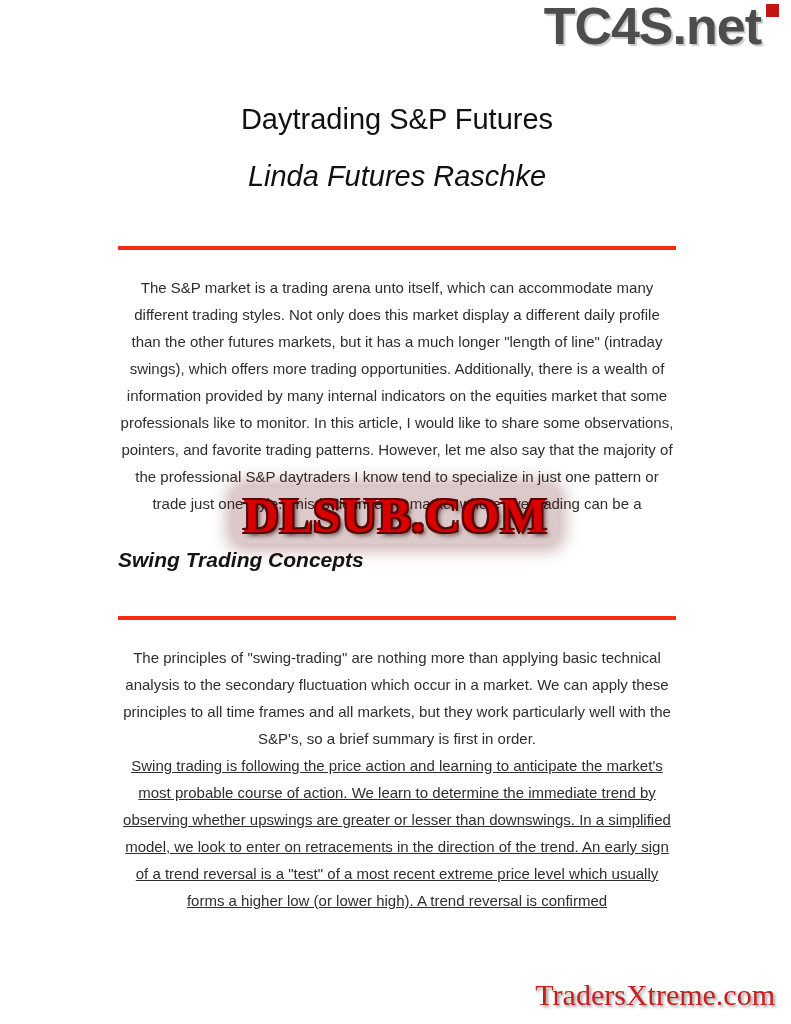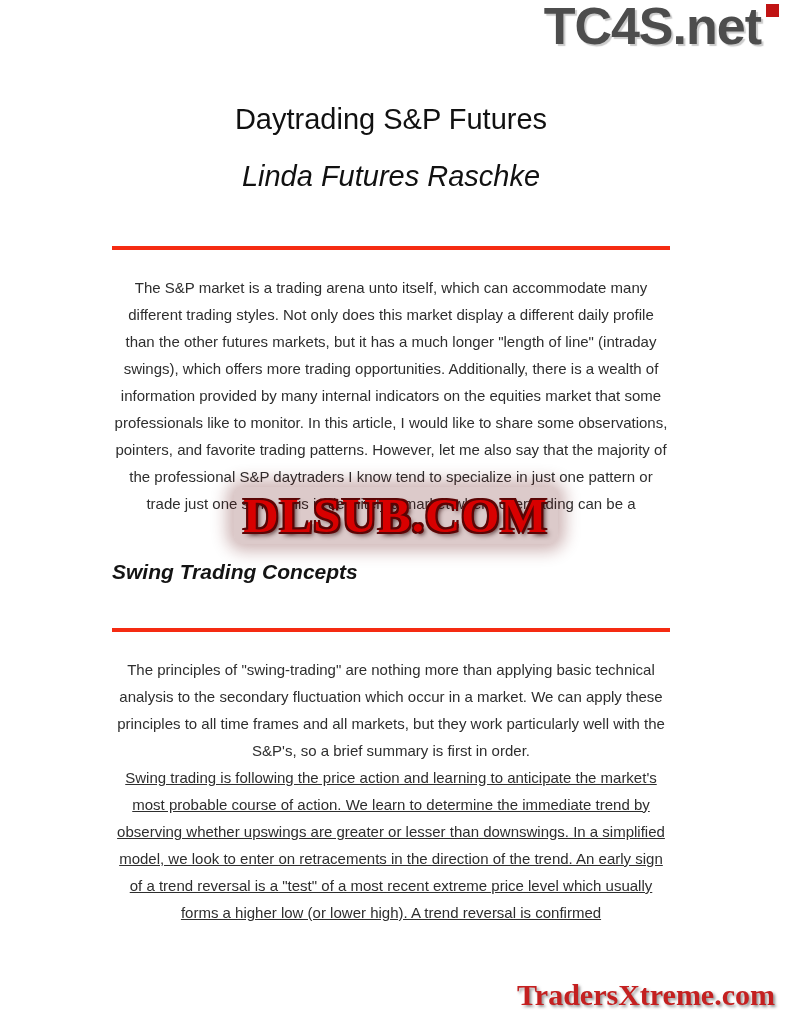--- a/index.html
+++ b/index.html
@@ -36,21 +36,21 @@
     height: 13px;
     background: #c11414;
     margin-left: 5px;
     vertical-align: top;
     margin-top: 4px;
   }
 
   
   .content {
     position: absolute;
-    left: 112px;
+    left: 118px;
     top: 0;
     width: 558px;
   }
   .doc-title {
     margin-top: 102px;
     text-align: center;
     font-size: 29px;
     font-weight: normal;
     color: #111;
     line-height: 1.2;
@@ -79,21 +79,21 @@
     font-size: 15px;
     line-height: 27px;
     color: #2e2e2e;
     text-align: center;
   }
   .body-par.follow {
     margin-top: 0;
     text-decoration: underline;
   }
   .section-heading {
-    margin-top: 42px;
+    margin-top: 30px;
     font-size: 21px;
     font-style: italic;
     font-weight: bold;
     color: #141414;
     line-height: 1.2;
   }
 
   
   .watermark-center {
     position: absolute;
@@ -117,21 +117,21 @@
        2px  2px 0 #5a0505,
        3px  3px 5px rgba(40,0,0,0.85);
   }
 
   
   .watermark-footer {
     position: absolute;
     bottom: 12px;
     right: 16px;
     font-family: "Liberation Serif", serif;
-    font-weight: bold;
+    font-weight: normal;
     font-size: 30px;
     color: var(--footer_red, #c42020);
     white-space: nowrap;
     text-shadow: 2px 2px 3px rgba(120,120,120,0.8);
   }
 </style>
 </head>
 <body>
 
 <div class="site-logo">

